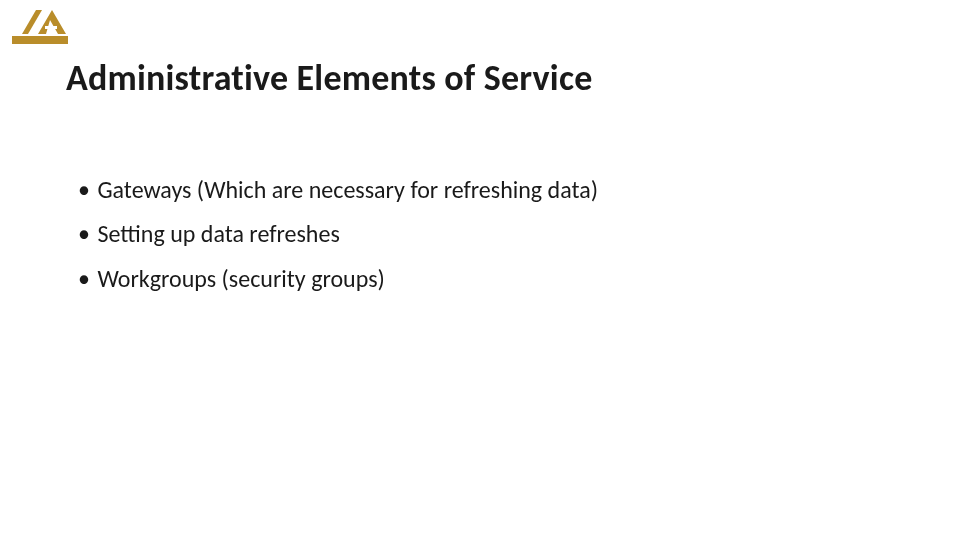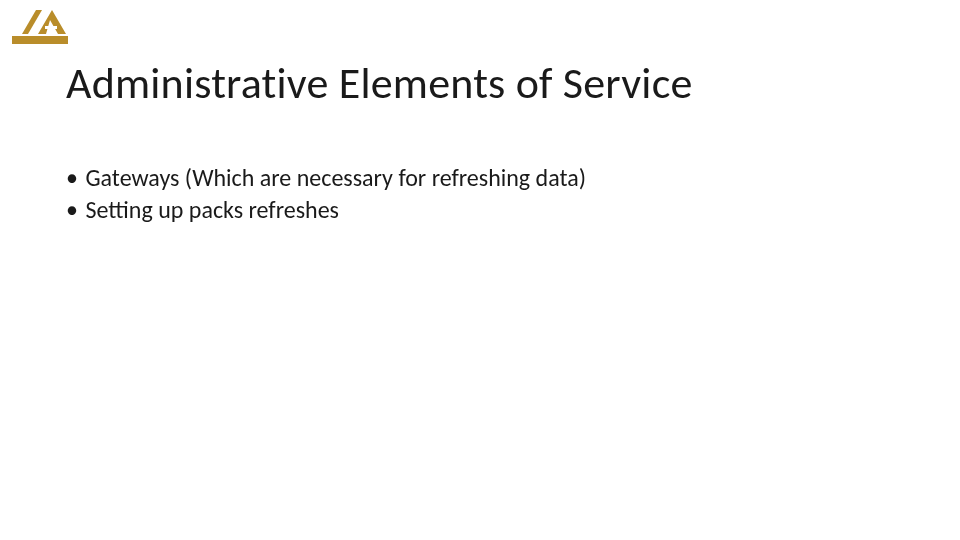--- a/index.html
+++ b/index.html
@@ -22,34 +22,34 @@
     position: absolute;
     top: 6px;
     left: 12px;
     width: 56px;
     height: 40px;
   }
   .title {
     position: absolute;
     top: 56px;
     left: 66px;
-    font-size: 44px;
-    font-weight: 400;
+    font-size: 36px;
+    font-weight: 700;
     letter-spacing: 0.2px;
   }
   .bullets {
     position: absolute;
     top: 162px;
     left: 66px;
     right: 40px;
   }
   .bullet-row {
     font-size: 24px;
     line-height: 1.35;
-    margin: 0;
+    margin: 12px;
   }
   .bullet-dot {
     display: inline-block;
     width: 14px;
   }
 </style>
 </head>
 <body>
 
 <div class="slide">
@@ -65,17 +65,21 @@
 
   <div class="title">Administrative Elements of Service</div>
 
   <div class="bullets">
     <p class="bullet-row">
       <span class="bullet-dot">•</span>
       <span>Gateways (Which are necessary for refreshing data)</span>
     </p>
     <p class="bullet-row">
       <span class="bullet-dot">•</span>
-      <span>Setting up packs refreshes</span>
+      <span>Setting up data refreshes</span>
+    </p>
+    <p class="bullet-row">
+      <span class="bullet-dot">•</span>
+      <span>Workgroups (security groups)</span>
     </p>
   </div>
 
 </div>
 
 </body></html>

